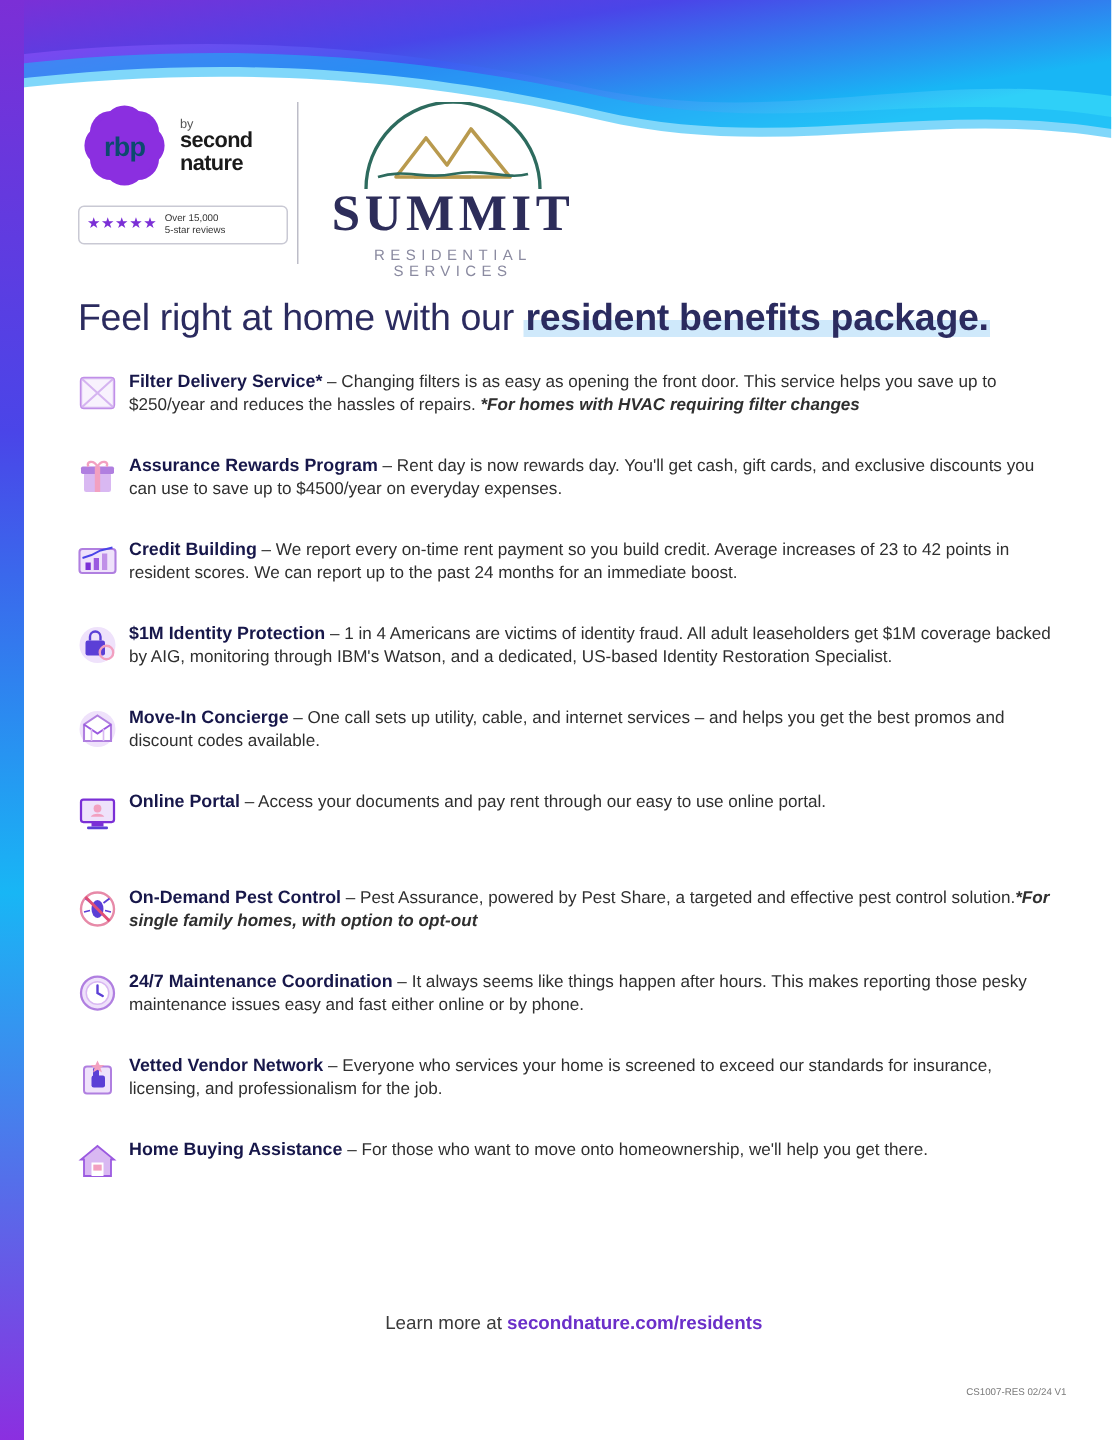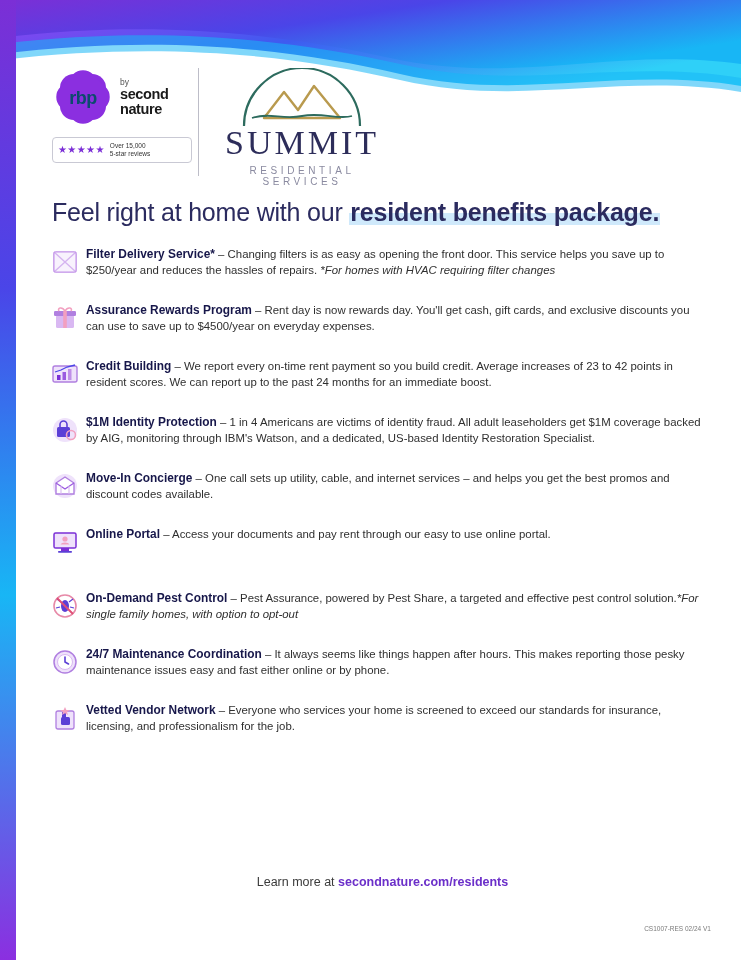--- a/index.html
+++ b/index.html
@@ -126,21 +126,21 @@
     height: 62px;
     width: 160px;
     margin: 0 auto;
   }
   .summit-name {
     font-family: "Liberation Serif", serif;
     font-size: 34px;
     letter-spacing: 3px;
     color: #2d2d5a;
     margin-top: -6px;
-    font-weight: normal;
+    font-weight: bold;
   }
   .summit-sub {
     font-size: 10px;
     letter-spacing: 3.6px;
     color: #8a8aa0;
     margin-top: 3px;
   }
 
   
   .headline {
@@ -187,21 +187,21 @@
     color: #2f2f2f;
     padding-top: 2px;
   }
   .benefit .b-title {
     font-weight: bold;
     color: #17174a;
     font-size: 11.9px;
   }
   .benefit .b-italic {
     font-style: italic;
-    font-weight: normal;
+    font-weight: bold;
     color: #2f2f2f;
   }
 
   
   .benefit.gap-lg { margin-bottom: 22px; }
 
   
   .footer {
     position: absolute;
     top: 875px;
@@ -436,20 +436,32 @@
           <path d="M12,18 L12,10 C12,8 16,8 16,10 L16,14" fill="#5b3fd6"></path>
           <rect x="11" y="14" width="9" height="8" rx="1.5" fill="#5b3fd6"></rect>
           <path d="M15,4 L16.4,7 L19.6,7 L17,9 L18,12 L15,10.2 L12,12 L13,9 L10.4,7 L13.6,7 Z" fill="#f2a0c0"></path>
         </svg>
       </div>
       <div class="txt">
         <span class="b-title">Vetted Vendor Network</span><span> – </span><span>Everyone who services your home is screened to exceed our standards for insurance, licensing, and professionalism for the job.</span>
       </div>
     </div>
 
+    <div class="benefit">
+      <div class="icon-wrap">
+        <svg width="30" height="30" viewBox="0 0 30 30" xmlns="http://www.w3.org/2000/svg">
+          <path d="M15,5 L26,14 L24,14 L24,25 L6,25 L6,14 L4,14 Z" fill="#d9b8f2" stroke="#9b5ae0" stroke-width="1.2"></path>
+          <rect x="11" y="16" width="8" height="9" fill="#fff"></rect>
+          <rect x="12.2" y="17.4" width="5.6" height="4" fill="#f2a0c0"></rect>
+        </svg>
+      </div>
+      <div class="txt">
+        <span class="b-title">Home Buying Assistance</span><span> – </span><span>For those who want to move onto homeownership, we'll help you get there.</span>
+      </div>
+    </div>
 
   </div>
 
   <div class="footer">
     <span>Learn more at </span><a href="#">secondnature.com/residents</a>
   </div>
   <div class="code">CS1007-RES 02/24 V1</div>
 
 </div>
 

